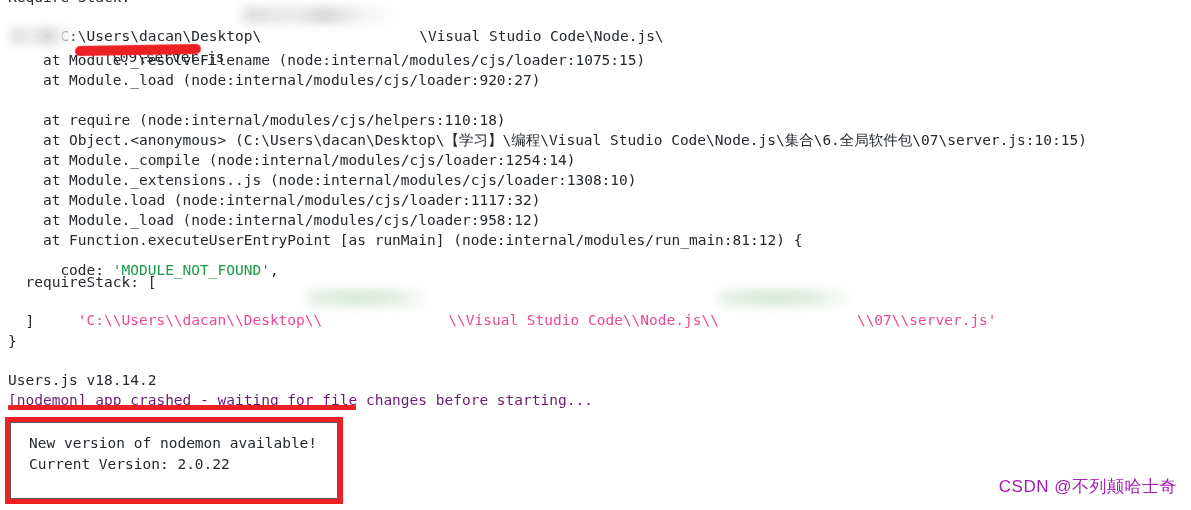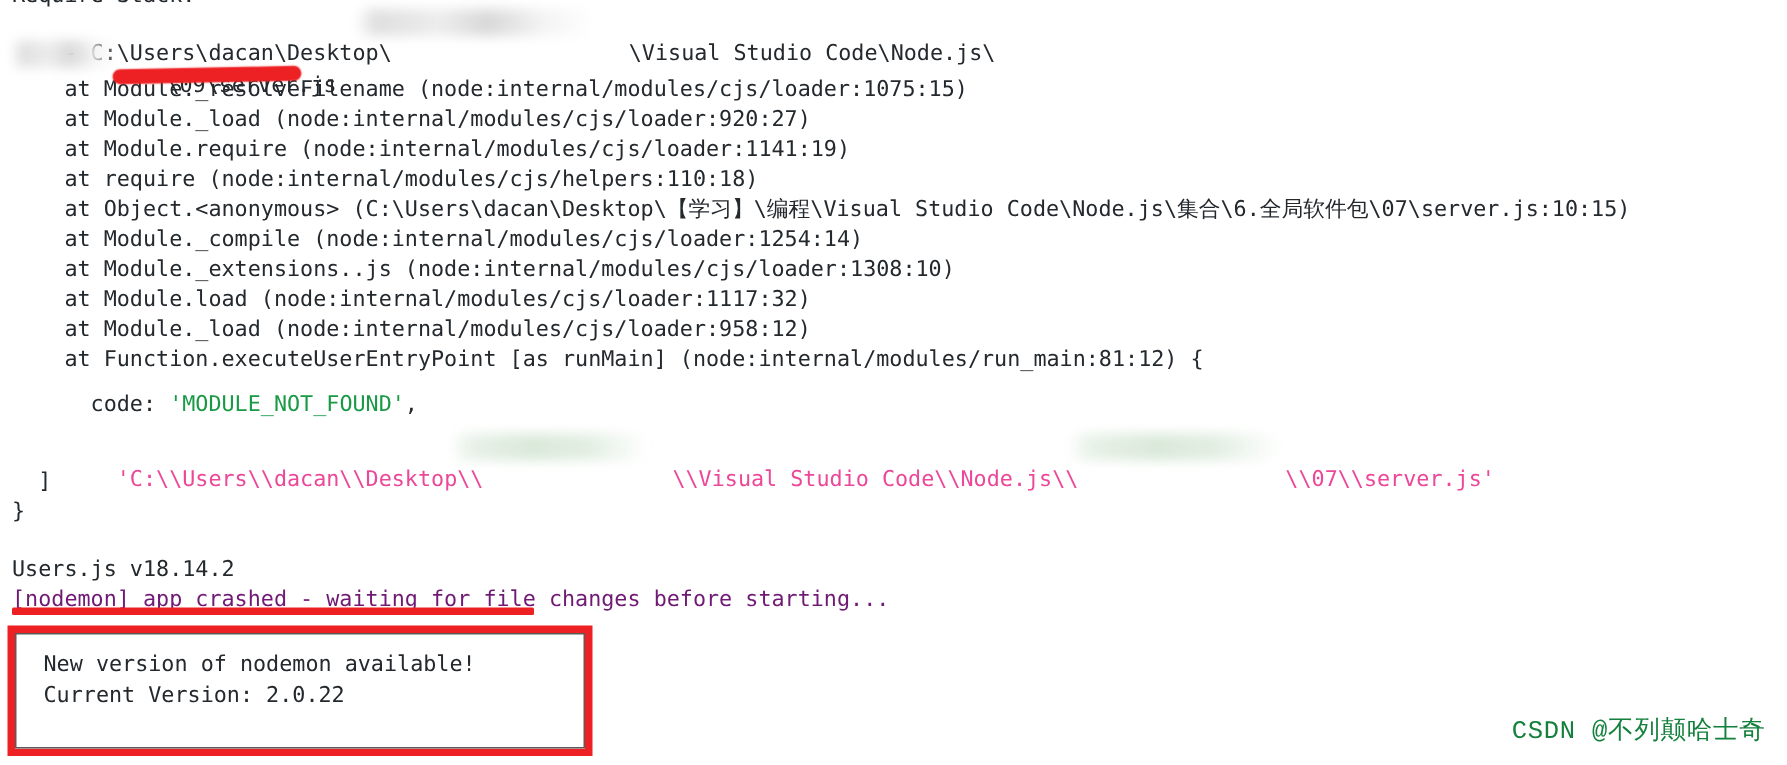--- a/index.html
+++ b/index.html
@@ -92,21 +92,21 @@
     width: 348px;
     height: 5px;
     border-radius: 1px;
   }
 
   
   #nodemon-box {
     position: absolute;
     left: 5px;
     top: 417px;
-    width: 390px;
+    width: 338px;
     height: 87px;
     box-sizing: border-box;
     border: 5px solid #ed2024;
     background: #737373;
     padding: 0;
   }
   #nodemon-box-inner {
     box-sizing: border-box;
     width: 100%;
     height: 100%;
@@ -120,23 +120,23 @@
     font-size: 14.5px;
     line-height: 21px;
     color: #24292e;
   }
 
   
   #watermark {
     position: absolute;
     right: 14px;
     bottom: 12px;
-    font-family: Liberation Mono, monospace;
+    font-family: Liberation Sans, sans-serif;
     font-size: 17px;
-    color: #15803d;
+    color: #a21caf;
     letter-spacing: 0.5px;
     white-space: pre;
     user-select: none;
   }
 </style>
 </head>
 <body>
 
 <div id="terminal">
 
@@ -145,33 +145,33 @@
   <div class="line" style="top:6px;">
     <span>- C:\Users\dacan\Desktop\</span><span style="display:inline-block;width:158px;"></span><span>\Visual Studio Code\Node.js\</span>
   </div>
 
   <div class="line" style="top:27px;">
     <span style="display:inline-block;width:68px;"></span><span>\09\server.js</span>
   </div>
 
   <div class="line" style="top:50px;">    at Module._resolveFilename (node:internal/modules/cjs/loader:1075:15)</div>
   <div class="line" style="top:70px;">    at Module._load (node:internal/modules/cjs/loader:920:27)</div>
-  <div class="line" style="top:90px;">    at Module.require (node:internal/modules/cjs/loader:1141:19)</div>
   <div class="line" style="top:110px;">    at require (node:internal/modules/cjs/helpers:110:18)</div>
   <div class="line" style="top:130px;">    at Object.&lt;anonymous&gt; (C:\Users\dacan\Desktop\【学习】\编程\Visual Studio Code\Node.js\集合\6.全局软件包\07\server.js:10:15)</div>
   <div class="line" style="top:150px;">    at Module._compile (node:internal/modules/cjs/loader:1254:14)</div>
   <div class="line" style="top:170px;">    at Module._extensions..js (node:internal/modules/cjs/loader:1308:10)</div>
   <div class="line" style="top:190px;">    at Module.load (node:internal/modules/cjs/loader:1117:32)</div>
   <div class="line" style="top:210px;">    at Module._load (node:internal/modules/cjs/loader:958:12)</div>
   <div class="line" style="top:230px;">    at Function.executeUserEntryPoint [as runMain] (node:internal/modules/run_main:81:12) {</div>
 
   <div class="line" style="top:240px;">
     <span>  code: </span><span class="tok-green">'MODULE_NOT_FOUND'</span><span>,</span>
   </div>
 
+  <div class="line" style="top:272px;">  requireStack: [</div>
 
   <div class="line green" style="top:290px;">
     <span>    'C:\\Users\\dacan\\Desktop\\</span><span style="display:inline-block;width:126px;"></span><span>\\Visual Studio Code\\Node.js\\</span><span style="display:inline-block;width:138px;"></span><span>\\07\\server.js'</span>
   </div>
 
   <div class="line" style="top:311px;">  ]</div>
   <div class="line" style="top:331px;">}</div>
 
   <div class="line" style="top:370px;">Users.js v18.14.2</div>
   <div class="line red" style="top:390px;">[nodemon] app crashed - waiting for file changes before starting...</div>

